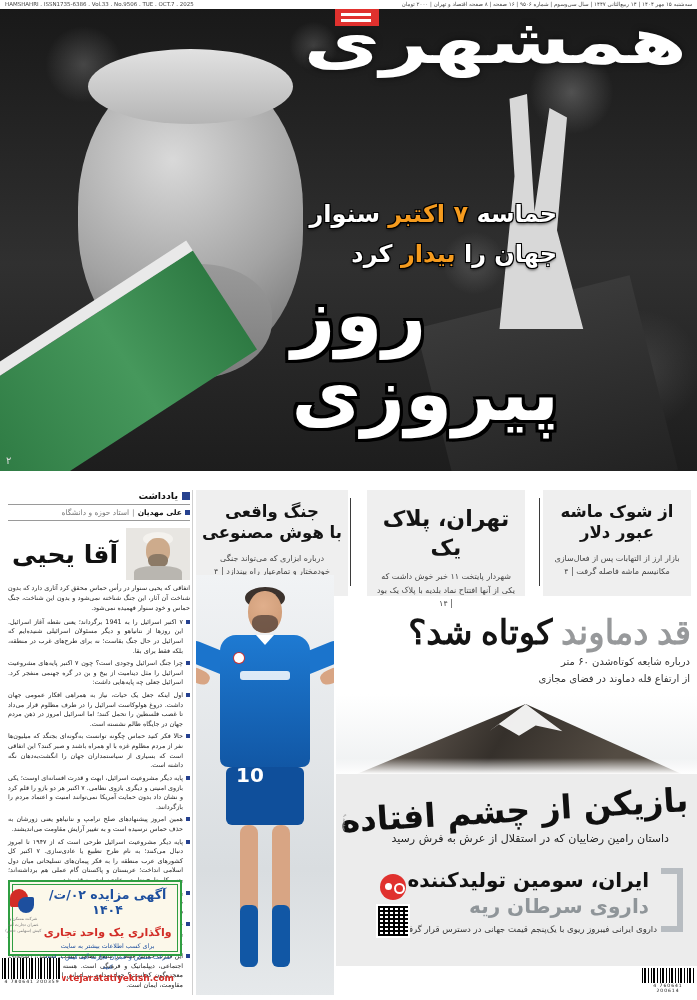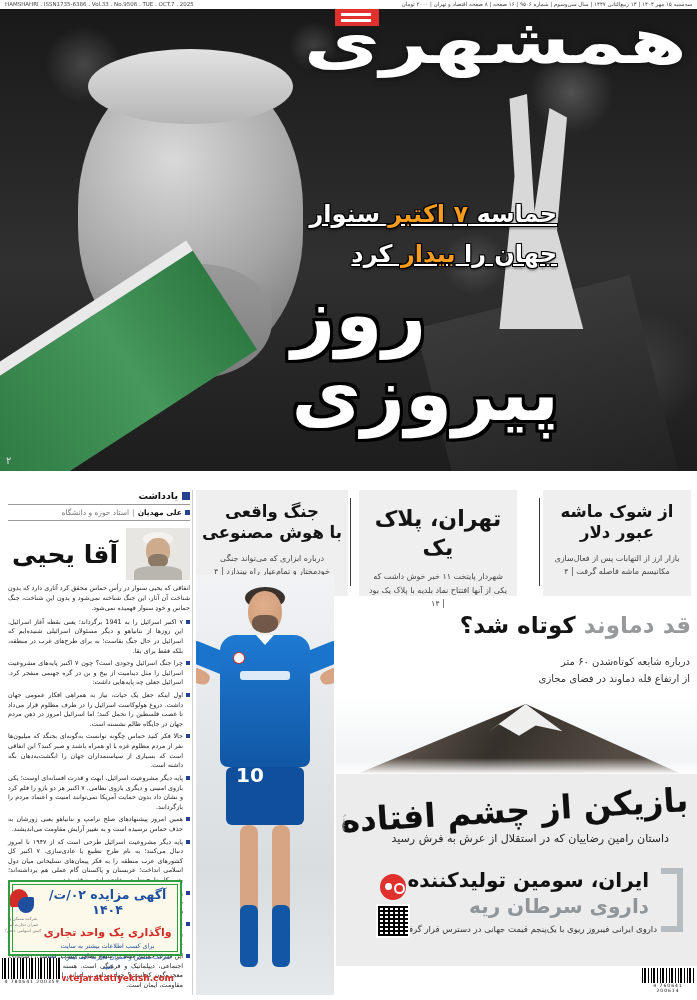--- a/index.html
+++ b/index.html
@@ -32,31 +32,31 @@
     clip-path:polygon(18% 100%, 30% 35%, 26% 2%, 40% 0, 46% 50%, 58% 6%, 72% 10%, 64% 58%, 85% 100%); }
   .hero-sleeve { position:absolute; right:40px; top:290px; width:220px; height:200px; transform:rotate(-14deg);
     background:linear-gradient(#3a3a3a,#222); }
   .masthead { position:absolute; top:2px; right:10px; direction:rtl; color:#fff; font-weight:bold;
     font-size:62px; line-height:1; transform:scaleX(1.35); transform-origin:right top; letter-spacing:1px;
     text-shadow:0 0 6px rgba(0,0,0,.6); }
   .logo-tag { position:absolute; top:0; right:318px; width:44px; height:17px; background:#e0312e; }
   .logo-tag::after { content:""; position:absolute; left:6px; top:4px; width:30px; height:3px; background:#fff; box-shadow:0 6px 0 #fff; }
   .kicker { position:absolute; top:186px; right:140px; direction:rtl; text-align:right; color:#fff;
     font-size:24px; font-weight:bold; line-height:1.65;
-    text-shadow:-1px -1px 0 #000, 1px -1px 0 #000, -1px 1px 0 #000, 1px 1px 0 #000, 0 2px 3px rgba(0,0,0,.7);text-decoration:underline; }
+    text-shadow:-1px -1px 0 #000, 1px -1px 0 #000, -1px 1px 0 #000, 1px 1px 0 #000, 0 2px 3px rgba(0,0,0,.7); }
   .kicker .hl { color:#F59B1E; }
   .hero-title { position:absolute; top:266px; right:138px; direction:rtl; text-align:left; color:#fff;
     font-weight:bold; font-size:76px; line-height:1.04;
     text-shadow:-3px -3px 0 #000, 3px -3px 0 #000, -3px 3px 0 #000, 3px 3px 0 #000, 0 -3px 0 #000, 0 3px 0 #000, -3px 0 0 #000, 3px 0 0 #000; }
   .hero-pagenum { position:absolute; left:6px; bottom:5px; color:#ddd; font-size:10px; }
 
   
   .band-box { position:absolute; top:490px; height:106px; background:#efefef; direction:rtl; text-align:center; padding-top:11px; }
   .box-dollar { left:543px; width:148px; }
-  .box-tehran { left:359px; width:158px; }
+  .box-tehran { left:367px; width:158px; }
   .box-ai     { left:196px; width:152px; }
   .band-title { font-weight:bold; color:#141414; line-height:1.3; }
   .box-dollar .band-title, .box-ai .band-title { font-size:16.5px; }
   .box-tehran .band-title { font-size:22px; padding-top:4px; }
   .band-dek { font-size:8px; color:#444; line-height:1.7; margin-top:8px; padding:0 10px; }
   .vrule { position:absolute; top:498px; height:88px; width:1px; background:#3b3b3b; }
   .vrule1 { left:350px; } .vrule2 { left:539px; }
   .vdivider { position:absolute; left:192px; top:490px; height:505px; width:1px; background:#cfcfcf; }
 
   
@@ -95,21 +95,21 @@
   .pl-sponsor { position:absolute; left:44px; top:96px; width:50px; height:9px; background:rgba(255,255,255,.85); border-radius:3px; }
   .pl-badge { position:absolute; left:38px; top:78px; width:10px; height:10px; background:#fff; border-radius:50%; box-shadow:0 0 0 1px #c33; }
   .pl-shorts { position:absolute; left:30px; top:192px; width:78px; height:58px; background:#0f4f9b; border-radius:6px; }
   .pl-number { position:absolute; left:40px; top:188px; color:#fff; font-weight:bold; font-size:20px; }
   .pl-legL { position:absolute; left:44px; top:250px; width:18px; height:92px; background:#d8a584; border-radius:8px; }
   .pl-legR { position:absolute; left:76px; top:250px; width:18px; height:92px; background:#d8a584; border-radius:8px; }
   .pl-sockL { position:absolute; left:44px; top:330px; width:18px; height:62px; background:#1157a5; border-radius:6px; }
   .pl-sockR { position:absolute; left:76px; top:330px; width:18px; height:62px; background:#1157a5; border-radius:6px; }
 
   
-  .damavand-head { position:absolute; right:6px; top:612px; direction:rtl; font-weight:bold; font-size:23px; }
+  .damavand-head { position:absolute; right:6px; top:612px; direction:rtl; font-weight:bold; font-size:34px;font-family:Liberation Serif, serif; }
   .damavand-head .g { color:#97999b; } .damavand-head .b { color:#141414; }
   .damavand-dek { position:absolute; right:7px; top:654px; direction:rtl; text-align:right; font-size:10px; color:#333; line-height:1.65; }
   .pageref { position:absolute; writing-mode:vertical-rl; font-size:5px; color:#999; }
   .ref-damavand { left:342px; top:696px; }
   .mountain { position:absolute; left:336px; top:694px; width:361px; height:80px; overflow:hidden; background:linear-gradient(#ffffff,#eef0f1); }
   .mtn-cone { position:absolute; bottom:-2px; left:16px; width:334px; height:72px;
     background:linear-gradient(120deg,#6b6158 8%,#35302b 45%,#544c43 78%); clip-path:polygon(52% 0, 100% 100%, 0 100%); }
   .mtn-snow { position:absolute; bottom:-2px; left:16px; width:334px; height:72px; background:rgba(255,255,255,.92);
     clip-path:polygon(52% 0, 63% 38%, 55% 30%, 50% 44%, 44% 28%, 41% 38%); }
   .mtn-haze { position:absolute; bottom:0; left:0; right:0; height:16px; background:linear-gradient(transparent,#fff); }

